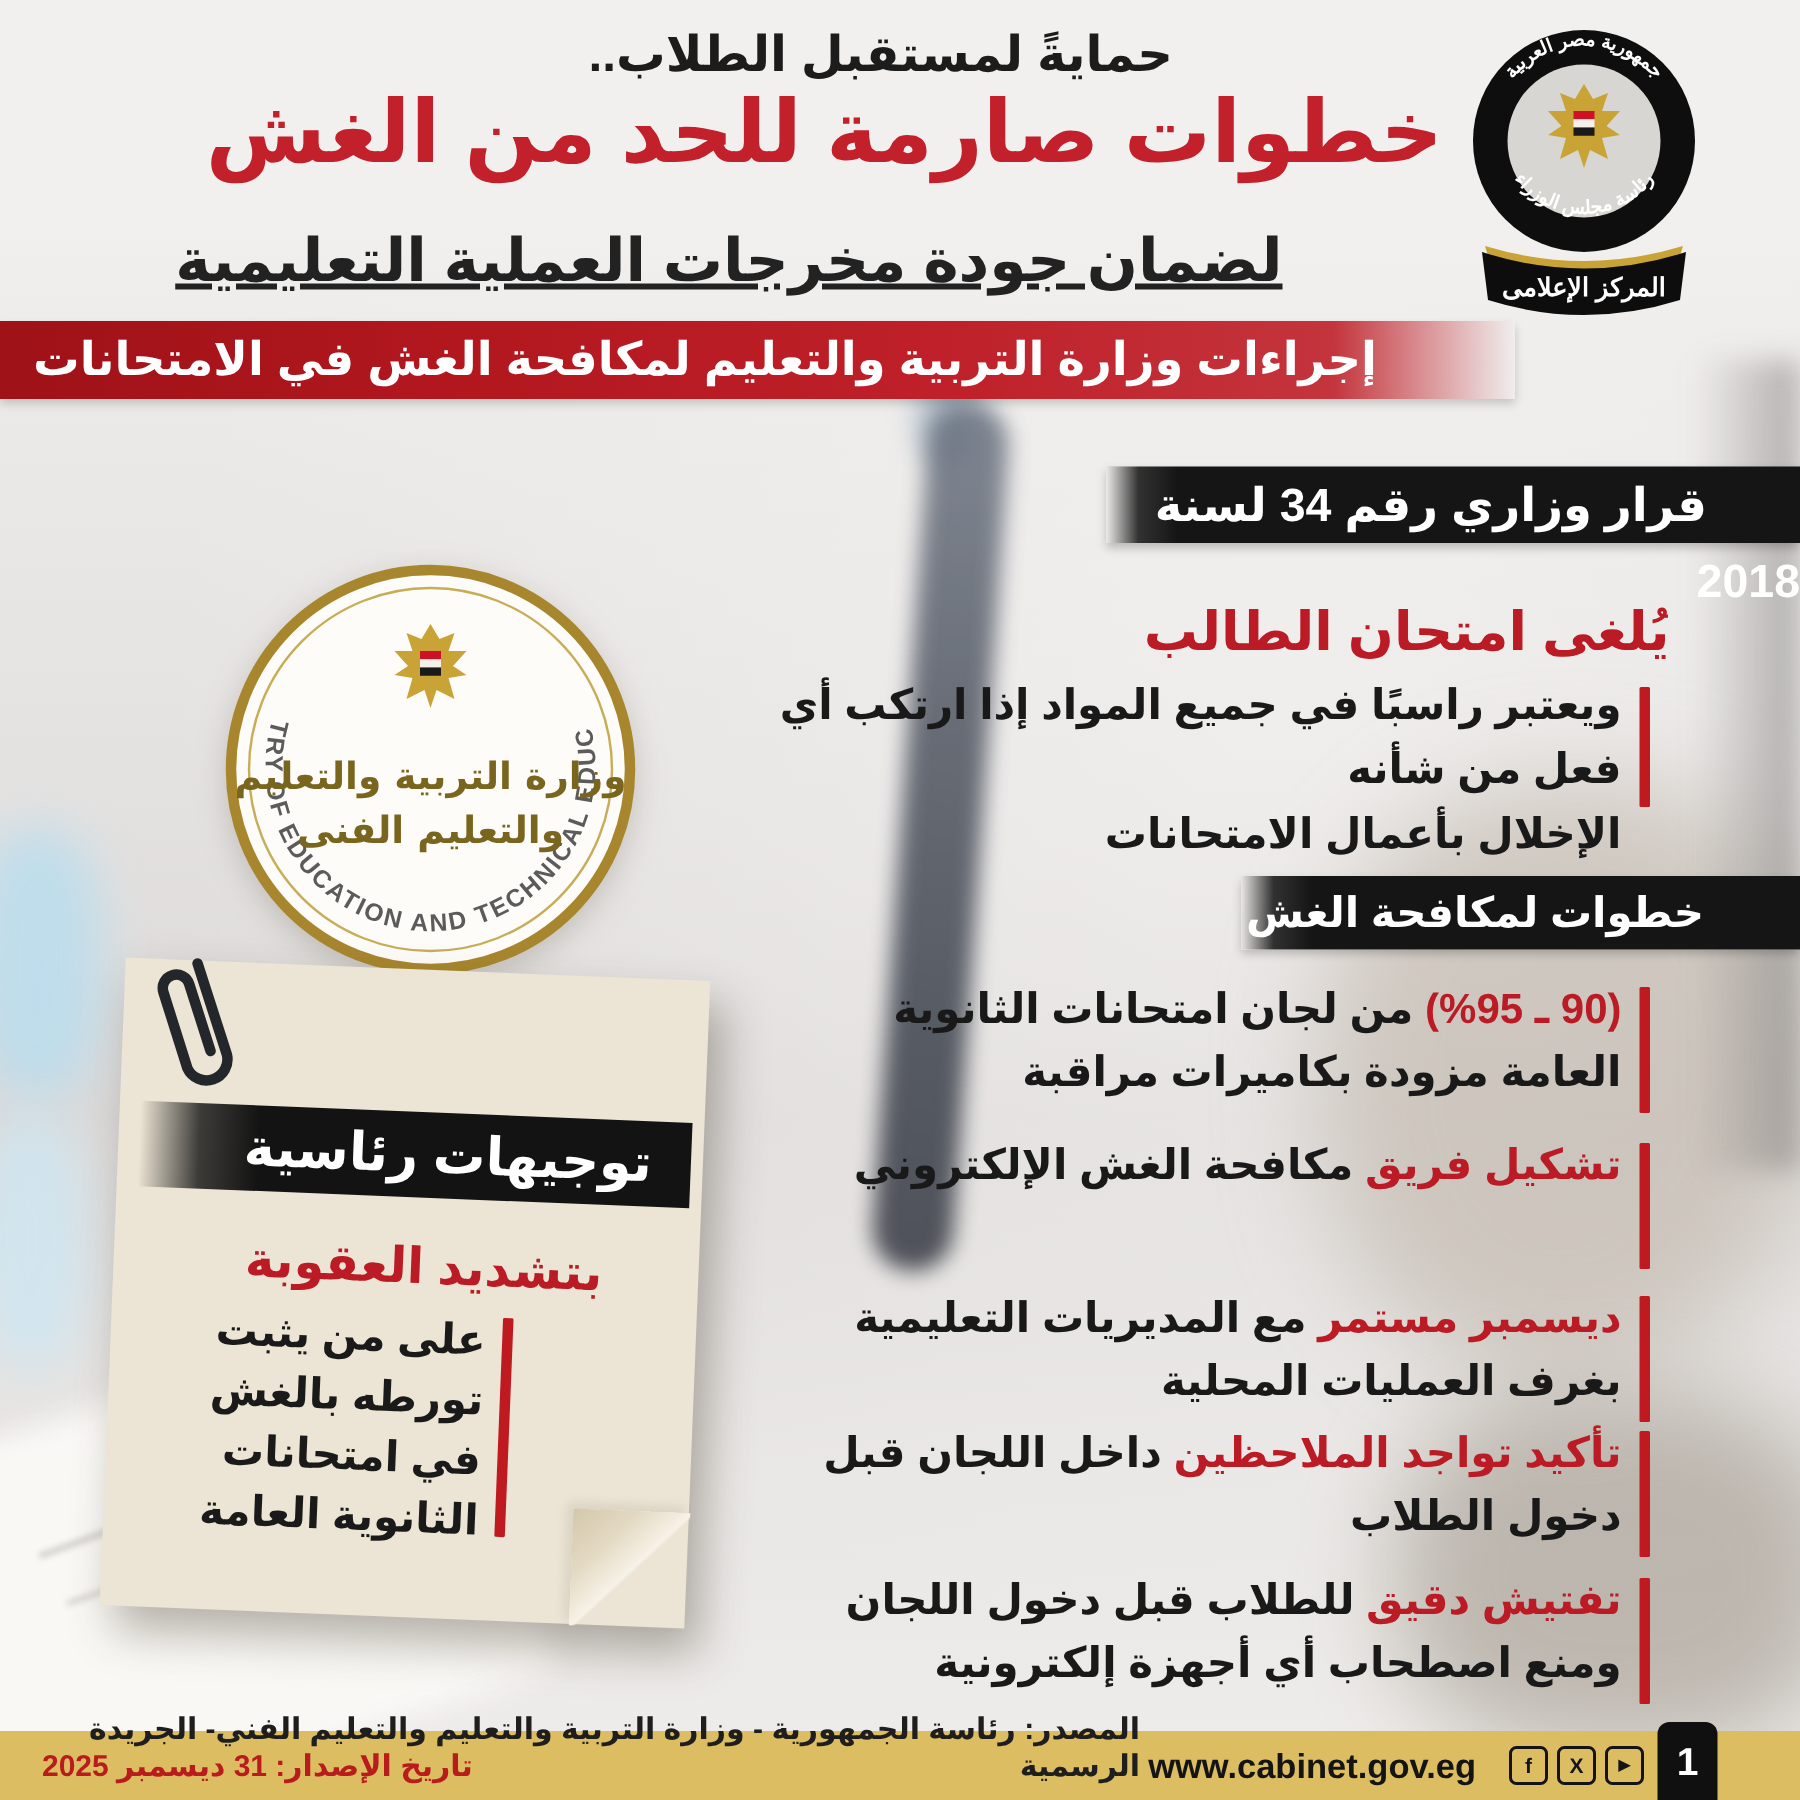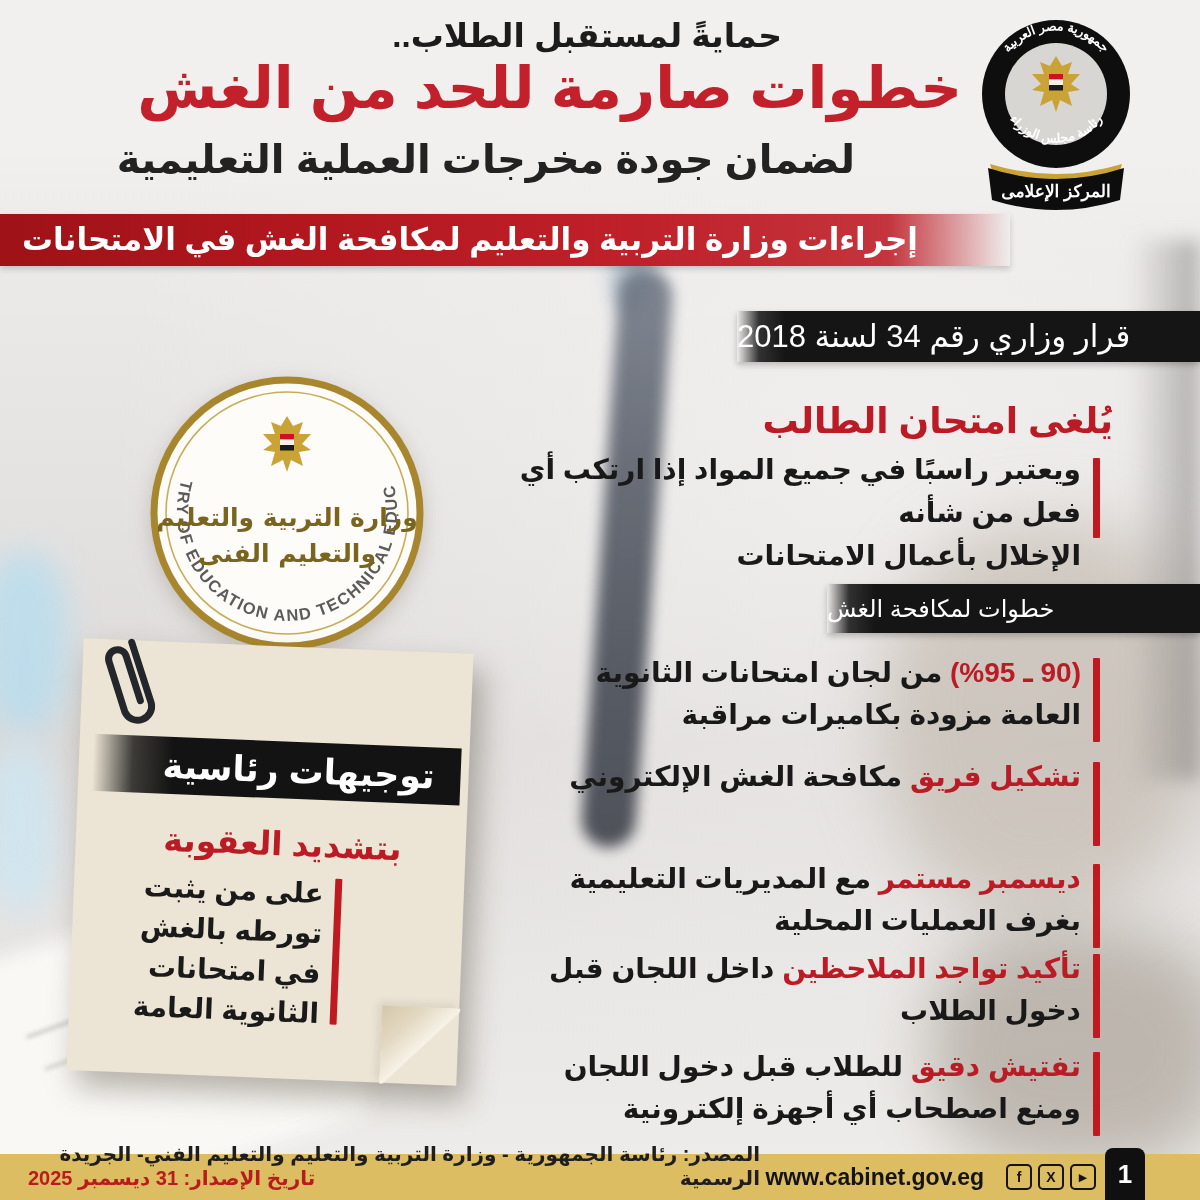--- a/index.html
+++ b/index.html
@@ -22,44 +22,44 @@
   .bg-right{left:1130px;top:240px;width:70px;height:540px;background:linear-gradient(90deg,rgba(115,112,110,0),rgba(115,112,110,.5));filter:blur(9px);}
   .bg-blue1{left:-18px;top:552px;width:86px;height:180px;border-radius:40%;background:#b7ddef;filter:blur(16px);opacity:.8;}
   .bg-blue2{left:-14px;top:742px;width:70px;height:170px;border-radius:40%;background:#cde7f3;filter:blur(16px);opacity:.8;}
   .bg-paper{left:-60px;top:920px;width:400px;height:260px;background:#fbfaf7;transform:rotate(-18deg);filter:blur(9px);opacity:.9;}
   .bg-scribble{left:20px;top:1000px;width:210px;height:3px;background:#9a968f;transform:rotate(-20deg);filter:blur(2px);opacity:.55;}
   .bg-scribble2{left:40px;top:1040px;width:170px;height:3px;background:#a5a19a;transform:rotate(-19deg);filter:blur(2px);opacity:.5;}
 
   
   .tagline{position:absolute;top:16px;right:418px;font-size:33px;font-weight:700;color:#1c1c1c;}
   .main-title{position:absolute;top:54px;right:238px;font-size:58px;font-weight:800;color:#c2202a;letter-spacing:-1px;}
-  .subtitle{position:absolute;top:136px;right:345px;font-size:40px;font-weight:800;color:#222;}
+  .subtitle{position:absolute;top:151px;right:345px;font-size:40px;font-weight:800;color:#222;text-decoration:underline;}
   .ribbon-red{
     position:absolute;top:214px;left:0;width:1010px;height:52px;
     background:linear-gradient(90deg,#9e1218 0%,#b2171e 30%,#bf2029 62%,rgba(191,32,41,.9) 88%,rgba(191,32,41,0) 100%);
     color:#fff;font-size:31px;font-weight:700;line-height:52px;text-align:right;padding-right:0;
     box-shadow:0 3px 6px rgba(0,0,0,.18);
   }
   .ribbon-red span{display:inline-block;margin-right:92px;}
 
   
   .cab-logo{position:absolute;left:978px;top:16px;width:160px;height:206px;}
 
   
   .min-logo{position:absolute;left:148px;top:374px;width:278px;height:278px;filter:drop-shadow(0 6px 10px rgba(90,80,60,.25));}
 
   
   .black-banner{
-    position:absolute;right:0;color:#fff;font-weight:400;text-align:left;
+    position:absolute;right:0;color:#fff;font-weight:700;text-align:right;
     background:linear-gradient(90deg,rgba(17,17,17,0) 0,rgba(17,17,17,.85) 22px,#151515 48px);
     box-shadow:0 3px 6px rgba(0,0,0,.22);
   }
   .decree-banner{top:311px;width:463px;height:51px;font-size:31px;line-height:51px;}
   .decree-banner span{margin-right:62px;}
-  .steps-banner{top:584px;width:373px;height:49px;font-size:24px;line-height:49px;}
+  .steps-banner{top:584px;width:373px;height:49px;font-size:28px;line-height:49px;}
   .steps-banner span{margin-right:64px;}
   .decree-heading{position:absolute;top:400px;right:87px;font-size:36px;font-weight:800;color:#bb1b24;}
   .vbar{position:absolute;right:0;width:7px;background:#c01a21;border-radius:1px;}
   .decree-body{position:absolute;top:448px;right:100px;width:640px;}
   .decree-body .vbar{top:10px;height:80px;}
   .body-text{margin-right:19px;text-align:right;font-size:28px;line-height:43px;font-weight:700;color:#191919;}
   .bullets{position:absolute;top:0;left:0;width:100%;height:100%;pointer-events:none;}
   .bullet{position:absolute;right:100px;width:640px;}
   .bullet .vbar{top:6px;height:84px;}
   .bullet .body-text{font-size:28px;line-height:42px;}

